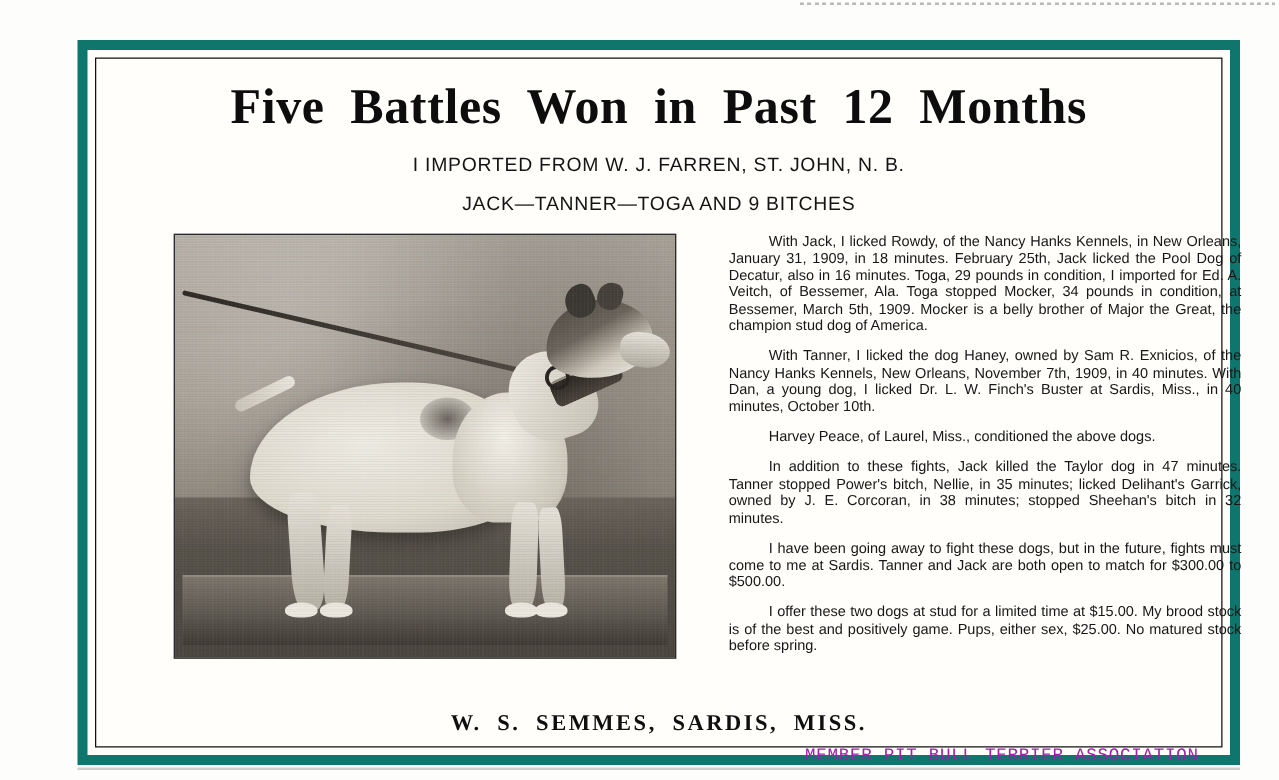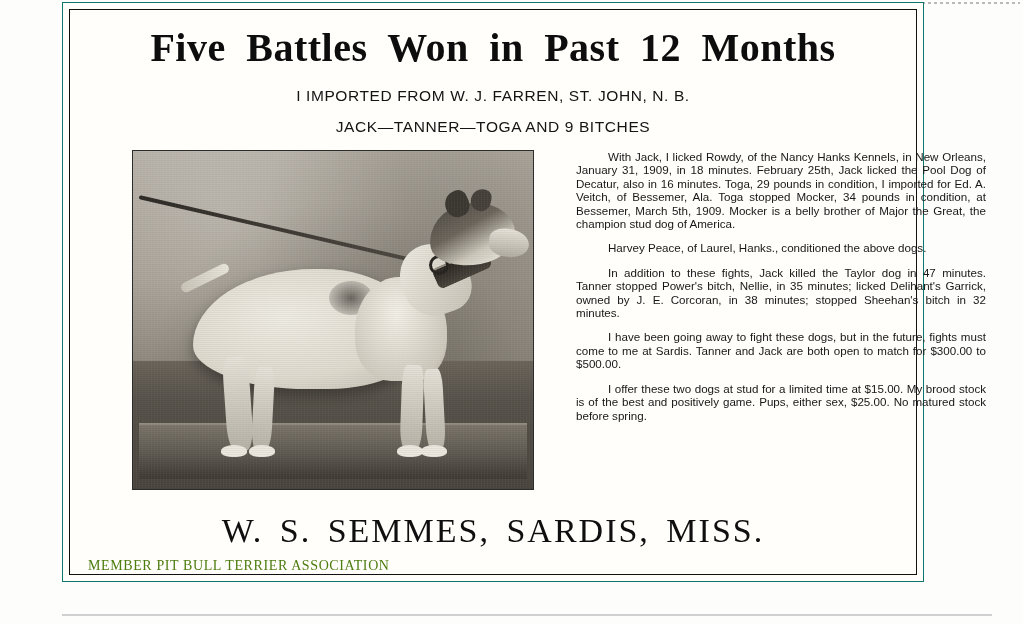--- a/index.html
+++ b/index.html
@@ -25,24 +25,24 @@
     position: absolute;
     top: 2px;
     left: 640px;
     width: 380px;
     height: 2px;
     background: repeating-linear-gradient(to right, #b9b9b9 0 3px, transparent 3px 6px);
   }
   .ad-frame {
     position: absolute;
     left: 62px;
-    top: 2px;
-    width: 862px;
+    top: 32px;
+    width: 930px;
     height: 580px;
-    border: 1px solid #0f766e;
+    border: 8px solid #0f766e;
     background: #fffefa;
     box-sizing: border-box;
   }
   .ad-inner {
     position: absolute;
     left: 6px;
     top: 6px;
     right: 6px;
     bottom: 6px;
     border: 1px solid #111;
@@ -293,34 +293,34 @@
     color: #171717;
   }
   .text-col p {
     margin: 0 0 11px 0;
     text-indent: 32px;
   }
   .text-col p:last-child { margin-bottom: 17px; }
   .signature {
     text-align: center;
     font-family: "Liberation Serif", serif;
-    font-weight: normal;
-    font-size: 34px;
+    font-weight: bold;
+    font-size: 18px;
     letter-spacing: 2px;
     word-spacing: 6px;
-    margin-top: 2px;
+    margin-top: 21px;
     color: #0f0f0f;
   }
   .member-line {
-    text-align: left;
-    font-family: Liberation Serif, serif;
+    text-align: right;
+    font-family: Liberation Mono, monospace;
     font-size: 14px;
     letter-spacing: 0.6px;
     margin-top: 8px;
-    color: #4d7c0f;
+    color: #a21caf;
   }
   .scan-bottom {
     position: absolute;
     left: 62px;
     bottom: 8px;
     width: 930px;
     height: 2px;
     background: #cfcfcf;
   }
 </style>
@@ -366,21 +366,22 @@
             <div class="dog-head"></div>
             <div class="dog-ear"></div>
             <div class="dog-ear2"></div>
             <div class="dog-muzzle"></div>
             <div class="grain"></div>
           </div>
         </div>
 
         <div class="text-col">
           <p>With Jack, I licked Rowdy, of the Nancy Hanks Kennels, in New Orleans, January 31, 1909, in 18 minutes. February 25th, Jack licked the Pool Dog of Decatur, also in 16 minutes. Toga, 29 pounds in condition, I imported for Ed. A. Veitch, of Bessemer, Ala. Toga stopped Mocker, 34 pounds in condition, at Bessemer, March 5th, 1909. Mocker is a belly brother of Major the Great, the champion stud dog of America.</p>
-          <p>Harvey Peace, of Laurel, Hanks., conditioned the above dogs.</p>
+          <p>With Tanner, I licked the dog Haney, owned by Sam R. Exnicios, of the Nancy Hanks Kennels, New Orleans, November 7th, 1909, in 40 minutes. With Dan, a young dog, I licked Dr. L. W. Finch's Buster at Sardis, Miss., in 40 minutes, October 10th.</p>
+          <p>Harvey Peace, of Laurel, Miss., conditioned the above dogs.</p>
           <p>In addition to these fights, Jack killed the Taylor dog in 47 minutes. Tanner stopped Power's bitch, Nellie, in 35 minutes; licked Delihant's Garrick, owned by J. E. Corcoran, in 38 minutes; stopped Sheehan's bitch in 32 minutes.</p>
           <p>I have been going away to fight these dogs, but in the future, fights must come to me at Sardis. Tanner and Jack are both open to match for $300.00 to $500.00.</p>
           <p>I offer these two dogs at stud for a limited time at $15.00. My brood stock is of the best and positively game. Pups, either sex, $25.00. No matured stock before spring.</p>
         </div>
 
       </div>
 
       <div class="signature">W. S. SEMMES, SARDIS, MISS.</div>
       <div class="member-line">MEMBER PIT BULL TERRIER ASSOCIATION</div>
 

